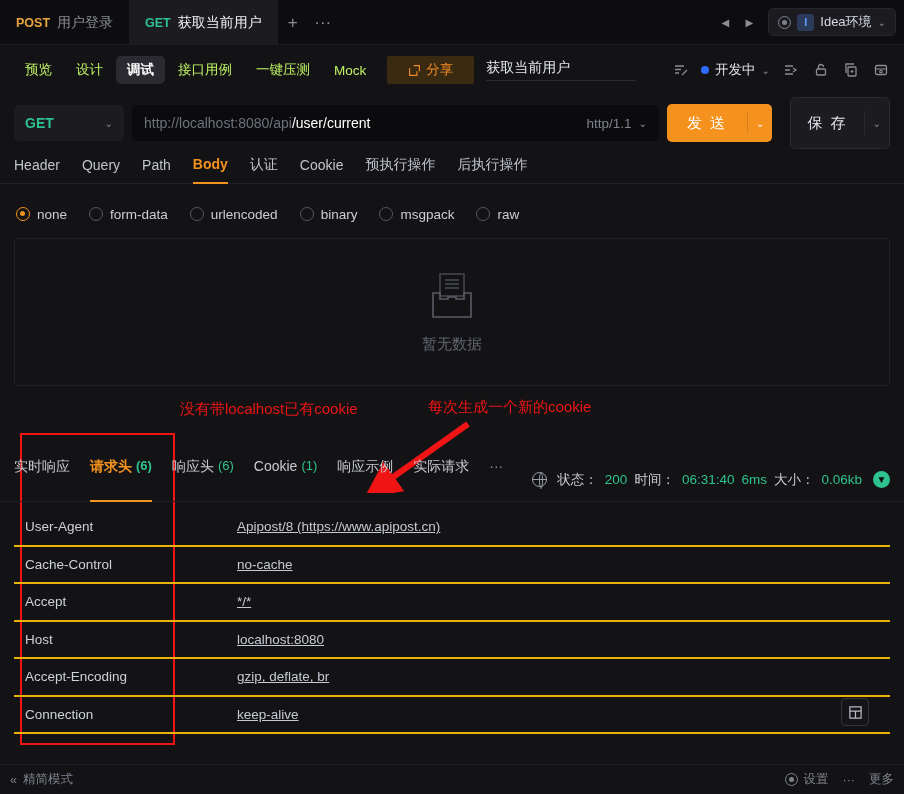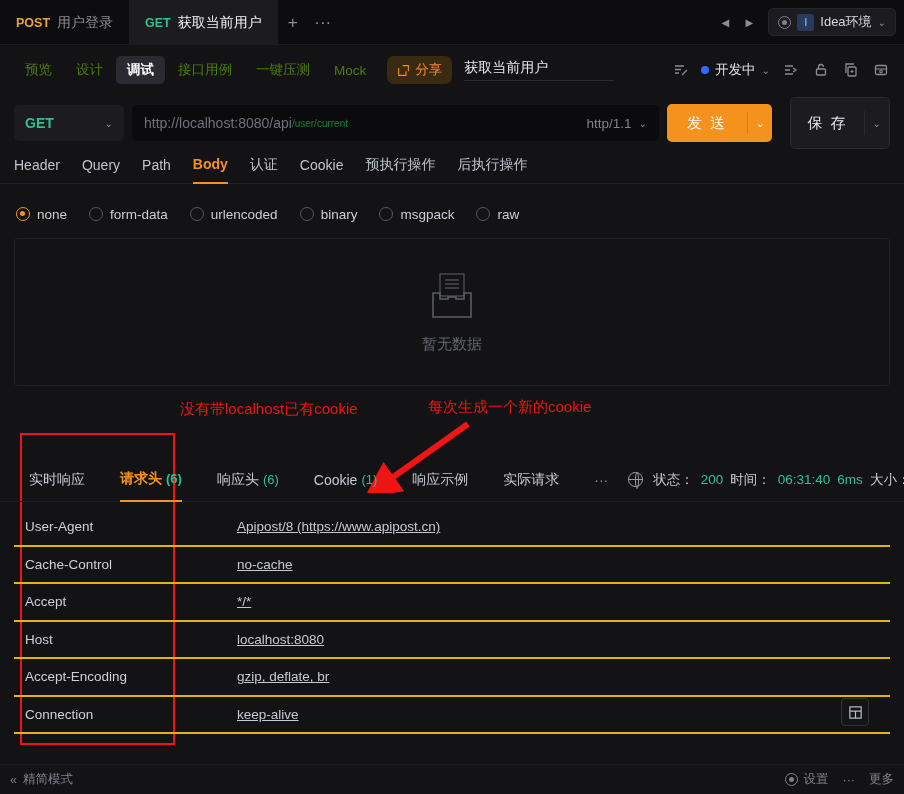--- a/index.html
+++ b/index.html
@@ -60,27 +60,27 @@
     width: 5px; height: 5px; border-radius: 50%; background: #7d818a;
   }
 
   
   .subtoolbar {
     position: absolute; left: 0; top: 45px; width: 904px; height: 50px;
     background: #131316; display: flex; align-items: center; padding: 0 14px;
   }
   .segbar { display: flex; align-items: center; gap: 2px; }
   .seg {
-    padding: 5px 11px; font-size: 13.5px; color: #4d7c0f; border-radius: 5px;
+    padding: 5px 11px; font-size: 13.5px; color: #bef264; border-radius: 5px;
     cursor: pointer; white-space: nowrap;
   }
   .seg.active { background: #2a2a30; color: #ffffff; font-weight: bold; }
   .share-btn {
     display: flex; align-items: center; gap: 5px; margin-left: 10px;
-    padding: 5px 10px; background: #3a2a12; border-radius: 7px;
+    padding: 5px 21px; background: #3a2a12; border-radius: 2px;
     color: #f08a24; font-size: 13.5px; cursor: pointer;
   }
   .req-name {
     margin-left: 12px; font-size: 14px; color: #e3e6ec;
     border-bottom: 1px solid #2b2b32; padding-bottom: 3px; min-width: 150px;
   }
   .tb-right { margin-left: auto; display: flex; align-items: center; gap: 11px; }
   .ic-btn {
     width: 19px; height: 19px; display: flex; align-items: center;
     justify-content: center; color: #8a8d94; cursor: pointer;
@@ -102,21 +102,21 @@
     display: flex; align-items: center; justify-content: space-between;
     padding: 0 11px; cursor: pointer;
   }
   .method-sel .mt { color: #2ec28e; font-weight: bold; font-size: 14px; }
   .urlbox {
     flex: 1; height: 36px; background: #0b0b0d; border-radius: 5px;
     display: flex; align-items: center; padding: 0 12px; gap: 0;
     overflow: hidden;
   }
   .url-prefix { color: #6e727b; font-size: 14px; white-space: nowrap; }
-  .url-path { color: #15803d; font-size: 10px; white-space: nowrap; }
+  .url-path { color: #ffffff; font-size: 14px; white-space: nowrap; }
   .proto {
     margin-left: auto; display: flex; align-items: center; gap: 7px;
     color: #7e828b; font-size: 13.5px; cursor: pointer;
   }
   .send-btn {
     height: 38px; background: #f5921e; border-radius: 5px; display: flex;
     align-items: center; color: #fff; font-size: 15px; cursor: pointer;
   }
   .send-btn .lbl { padding: 0 20px; letter-spacing: 2px; }
   .send-btn .sp { width: 1px; height: 22px; background: #d9801a; }
@@ -179,21 +179,21 @@
   }
 
   
   .resp-tabs {
     position: absolute; left: 0; top: 458px; width: 904px; height: 44px;
     display: flex; align-items: center; padding: 0 14px; gap: 20px;
     border-bottom: 1px solid #1e1e23;
   }
   .rtab {
     font-size: 14px; color: #c7cad1; cursor: pointer; height: 44px;
-    display: flex; align-items: center; gap: 4px; white-space: nowrap; margin-left: 15px;
+    display: flex; align-items: flex-start; gap: 4px; white-space: nowrap;
   }
   .rtab.active { color: #f5921e; font-weight: bold; border-bottom: 2px solid #f5921e; }
   .rtab .cnt { color: #2ec28e; font-size: 13px; }
   .resp-meta {
     margin-left: auto; display: flex; align-items: center; gap: 7px;
     font-size: 13.5px; white-space: nowrap;
   }
   .resp-meta .k { color: #c7cad1; }
   .resp-meta .v { color: #2ec28e; }
   .globe {

